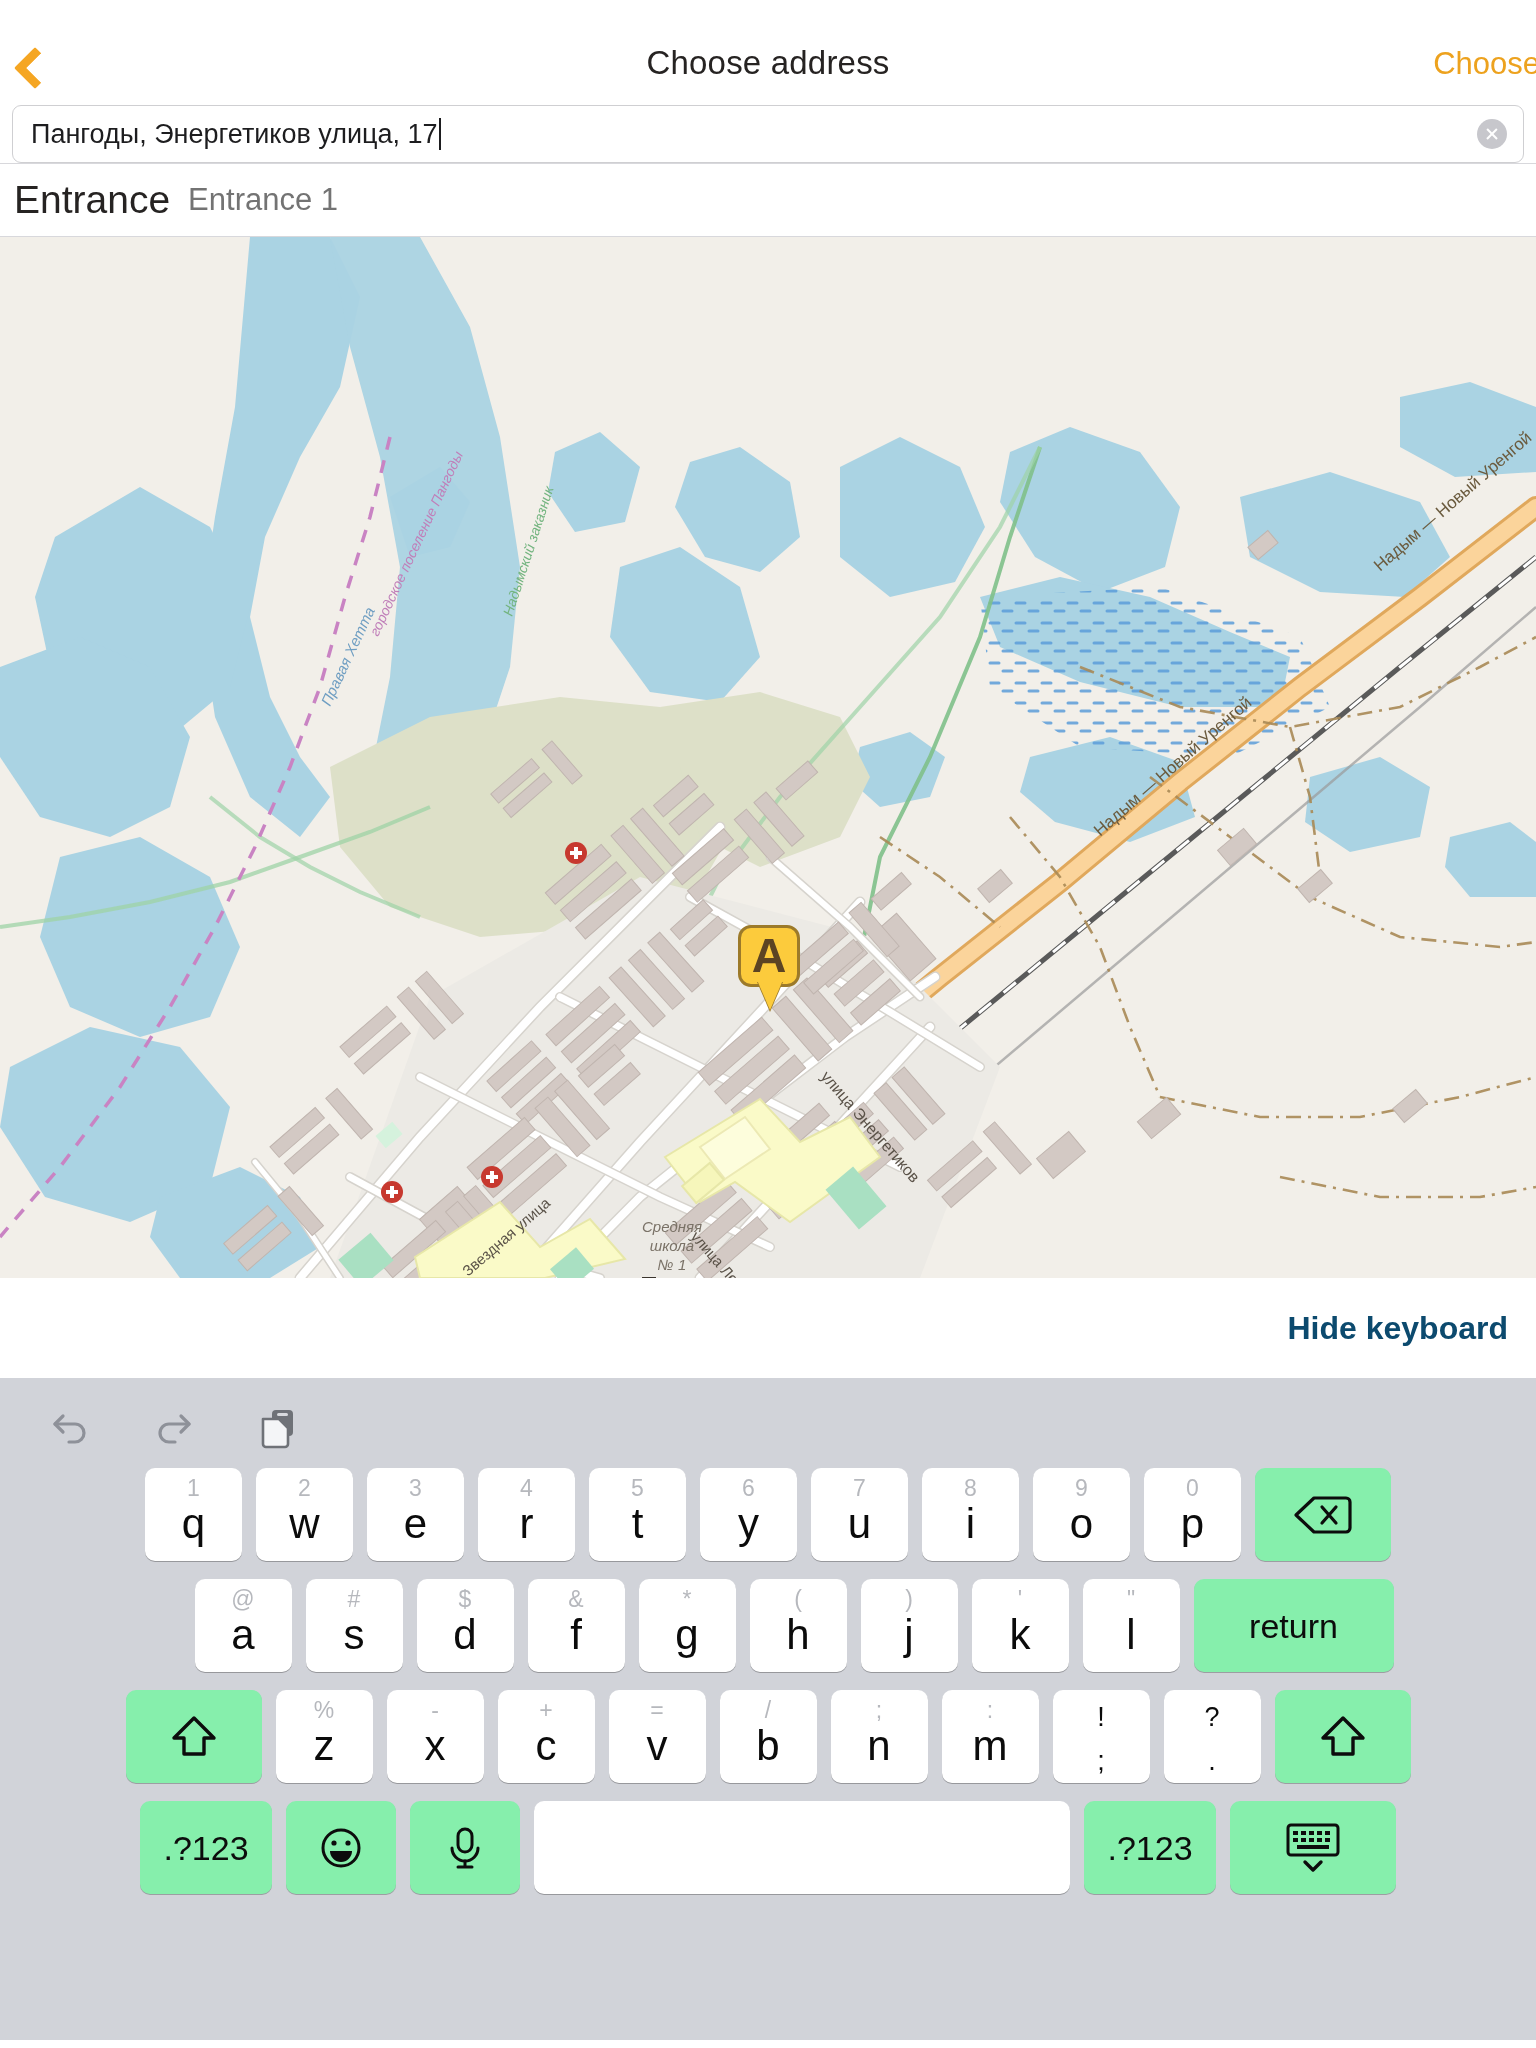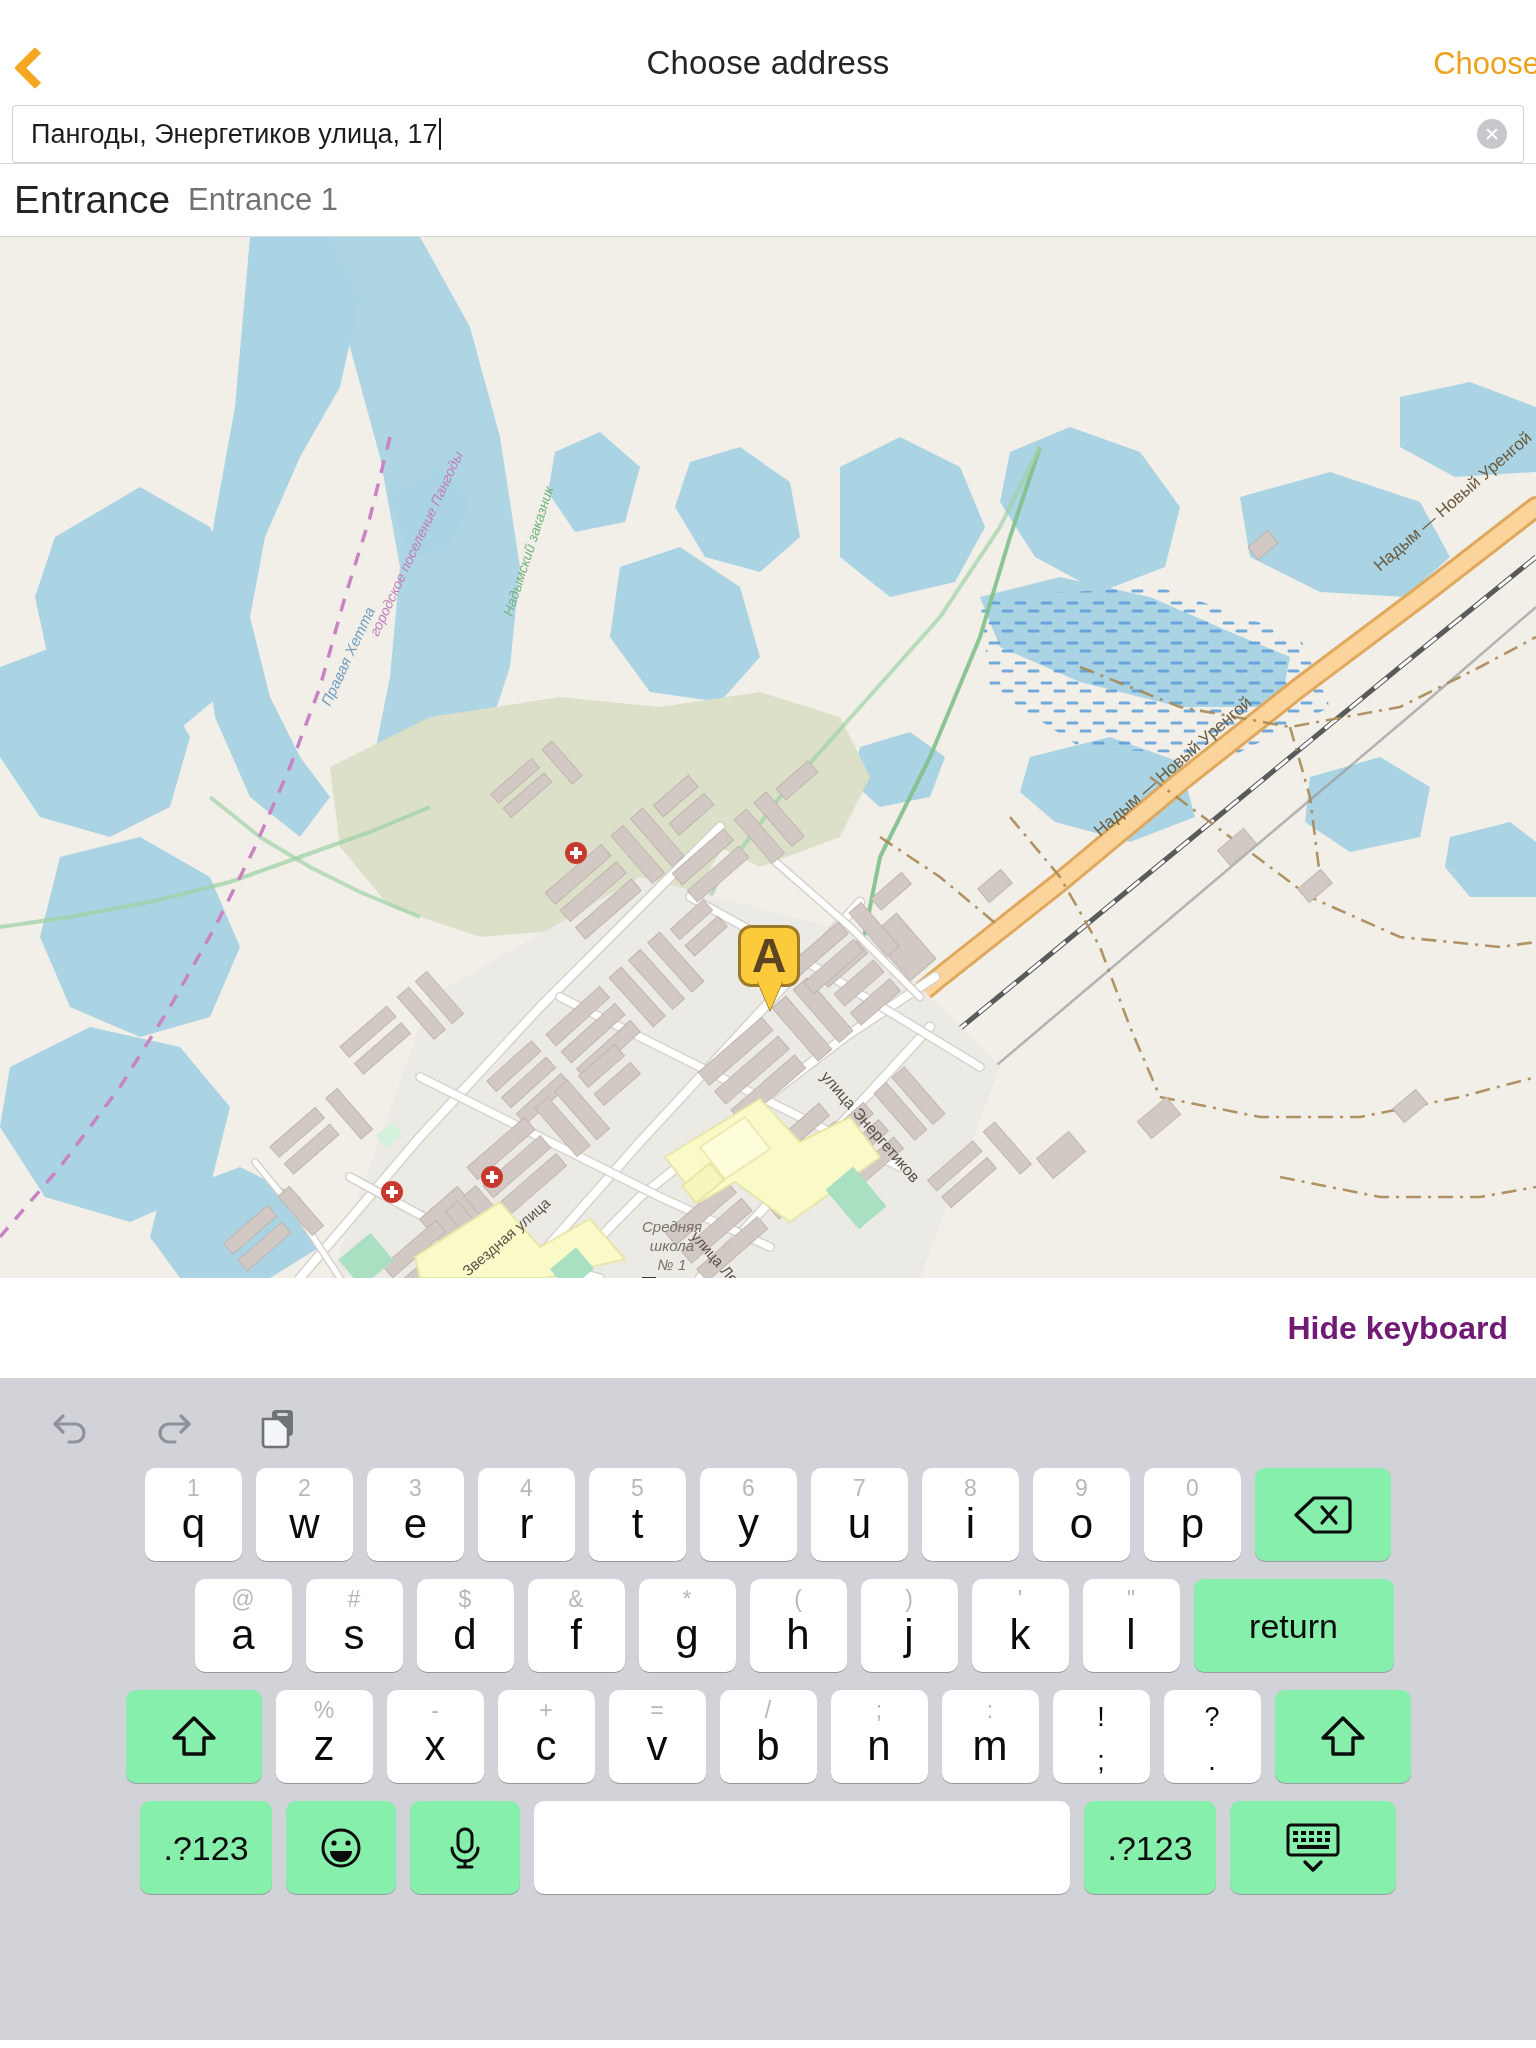--- a/index.html
+++ b/index.html
@@ -53,21 +53,21 @@
   
   .search-wrap {
     position: relative;
     margin: 0 12px;
     height: 58px;
   }
   .search-box {
     position: relative;
     height: 58px;
     border: 1px solid #CFCFD2;
-    border-radius: 4px;
+    border-radius: 9px;
     background: #ffffff;
     display: flex;
     align-items: center;
     padding: 12px 18px;
   }
   .search-text {
     font-size: 27px;
     color: #1d1d1f;
     white-space: nowrap;
     position: relative;
@@ -163,21 +163,21 @@
     height: 100px;
     background: #ffffff;
     display: flex;
     align-items: center;
     justify-content: flex-end;
     padding-right: 28px;
   }
   .hide-kb-btn {
     font-size: 32px;
     font-weight: bold;
-    color: #701a75;
+    color: #0c4a6e;
     cursor: pointer;
   }
 
   
   .keyboard {
     background: #d1d3d9;
     height: 662px;
     padding-top: 6px;
     position: relative;
   }

